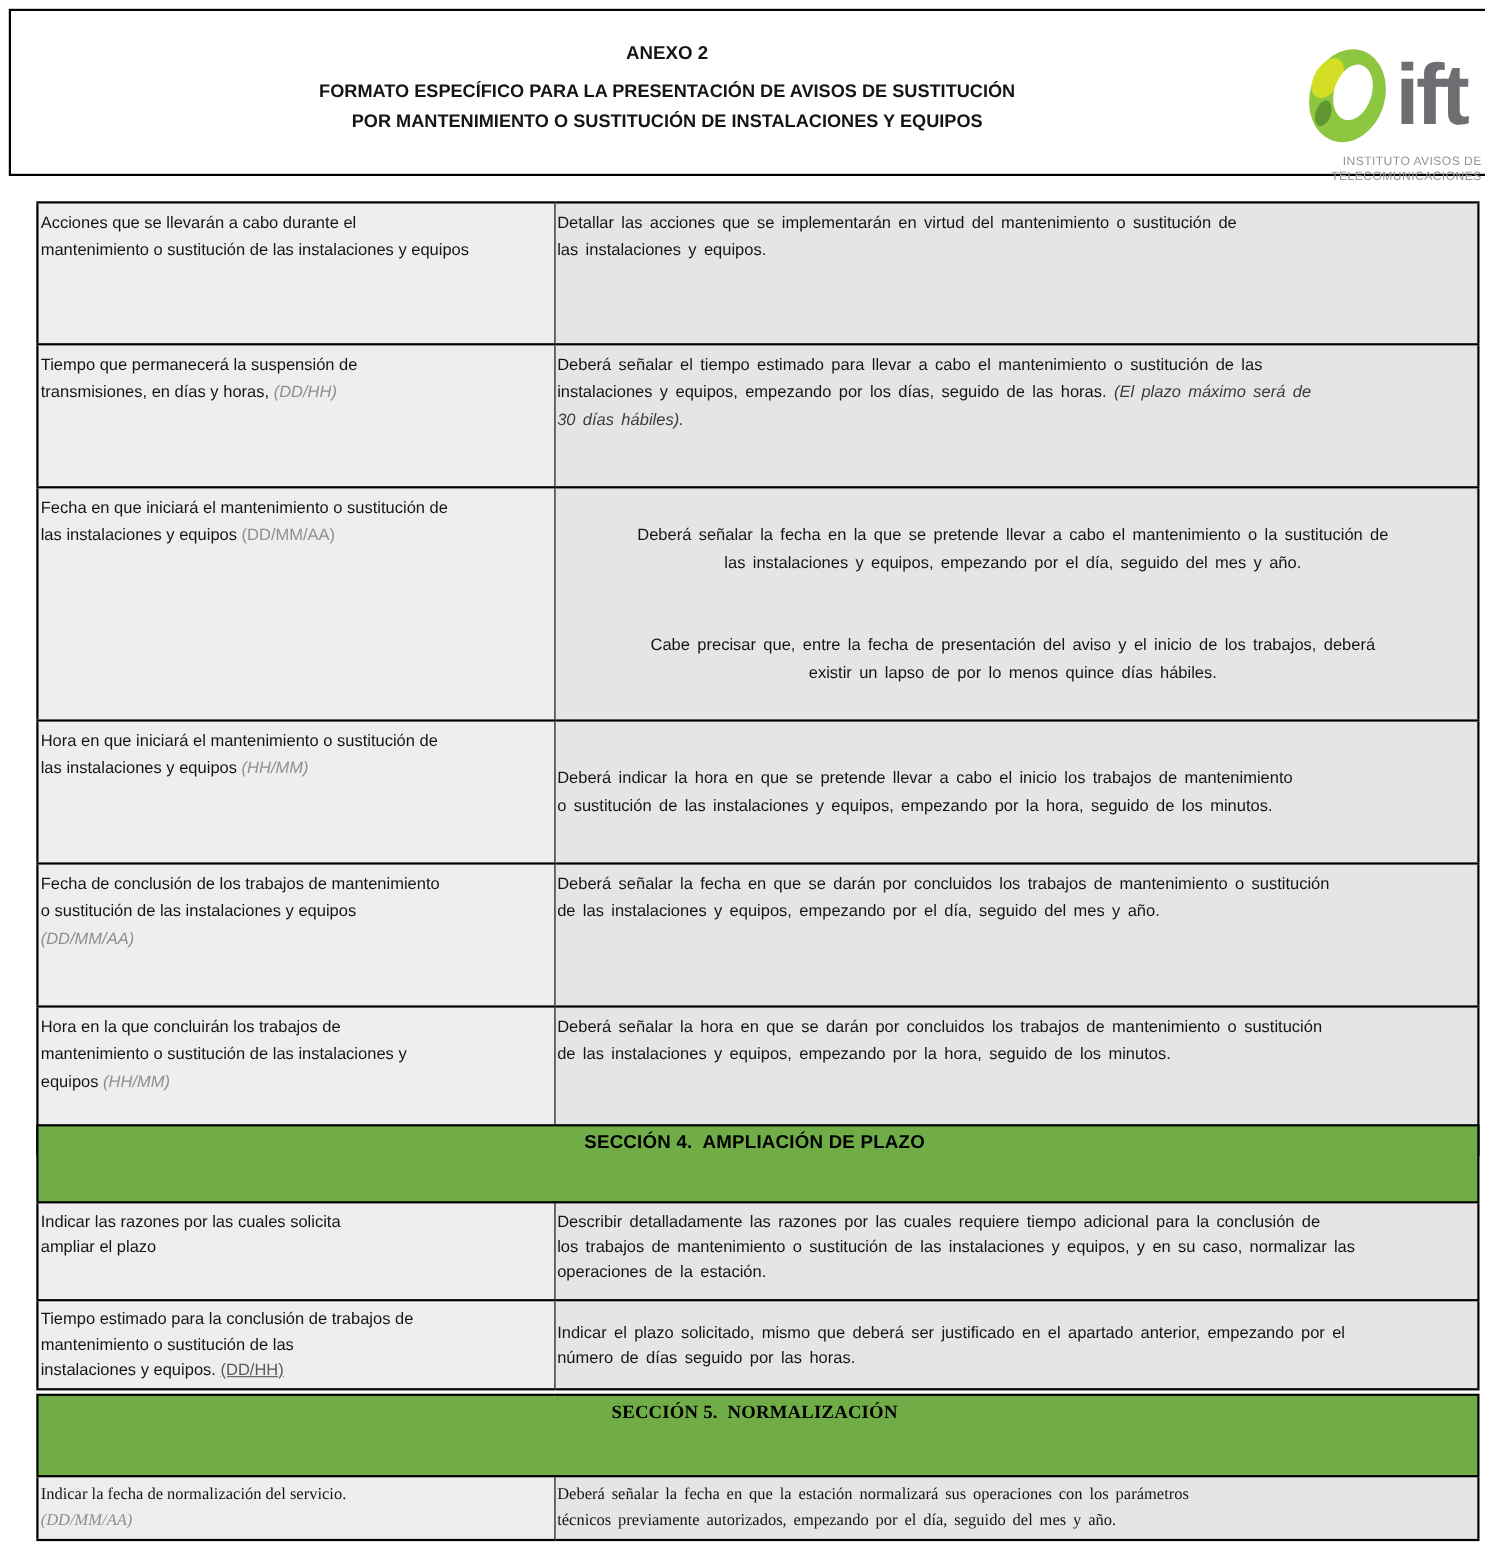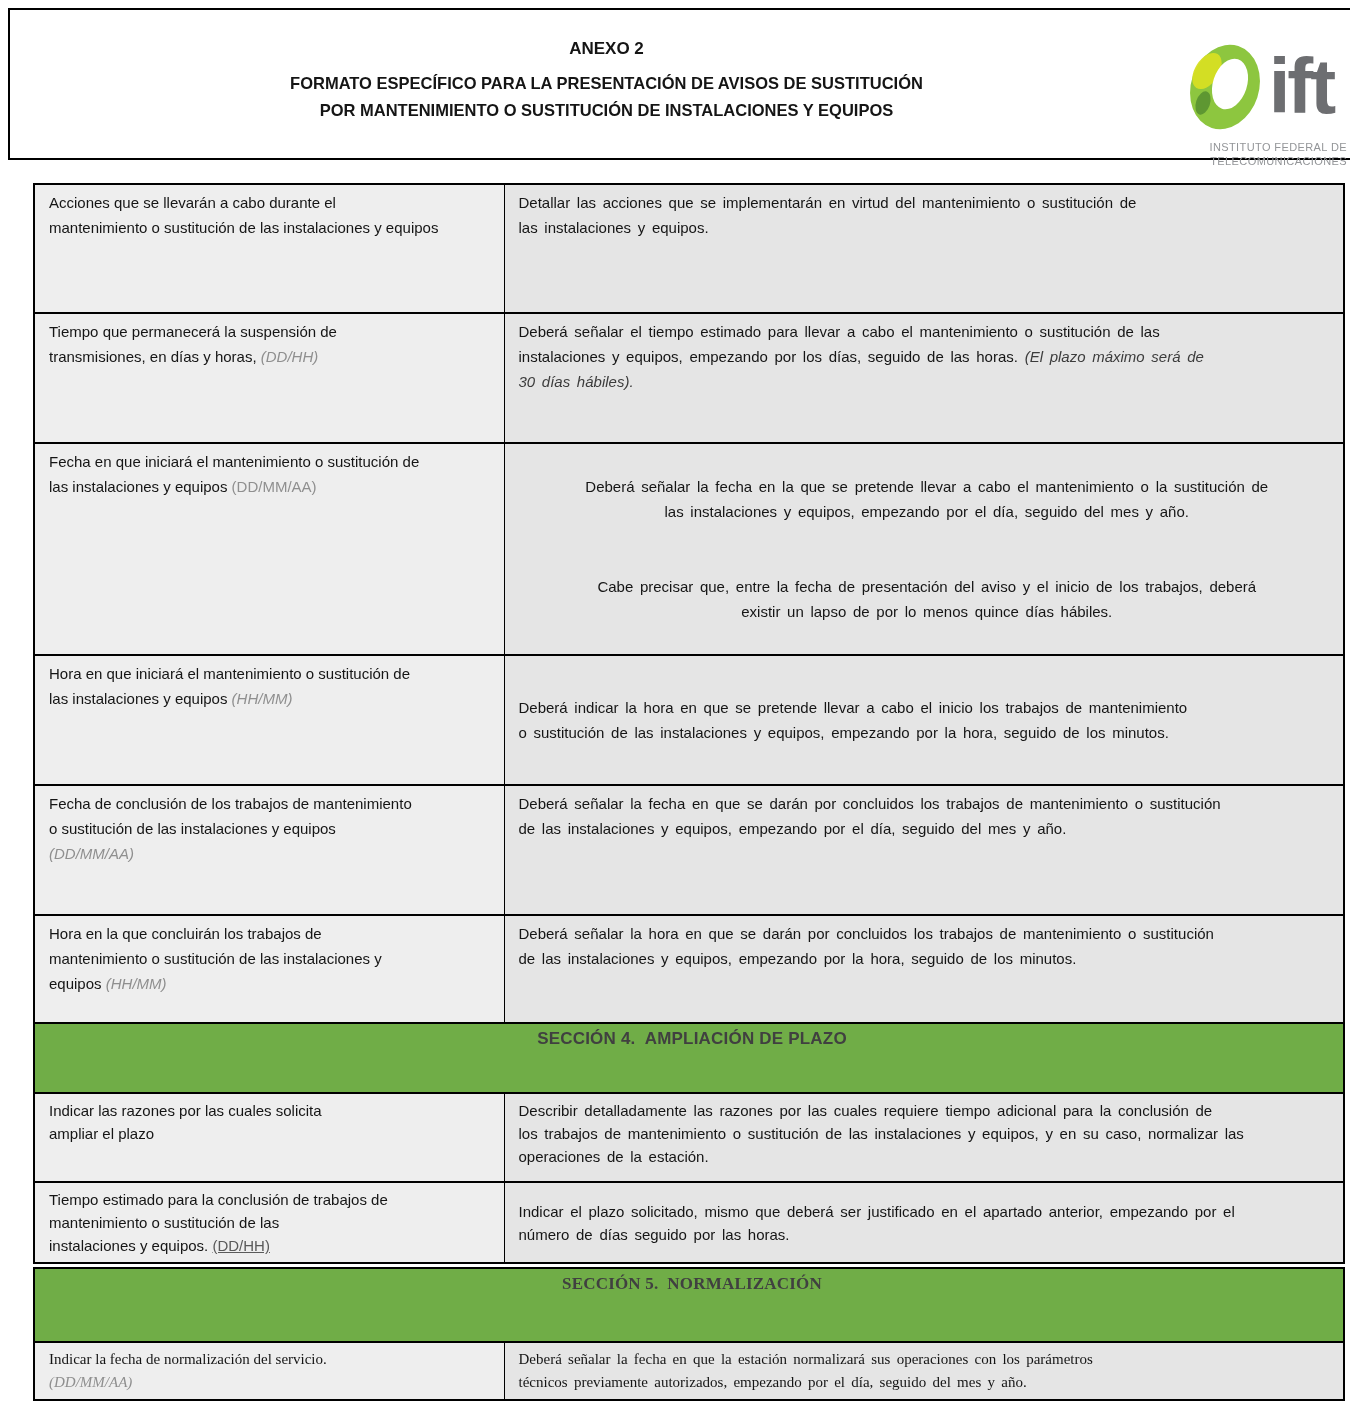--- a/index.html
+++ b/index.html
@@ -40,21 +40,21 @@
     position:absolute;left:33px;width:1312px;
     border-collapse:collapse;table-layout:fixed;
     border:2px solid #000;
     font-size:15px;
   }
   table.doc td{
     border:1px solid #000;
     border-top-width:2px;border-bottom-width:2px;
     box-sizing:border-box;
     vertical-align:top;
-    padding:5px 8px 5px 14px;
+    padding:5px 8px 5px 2px;
   }
   td.lbl{
     background:#eeeeee;
     white-space:pre-line;
     line-height:25px;
   }
   td.desc{
     background:#e5e5e5;
     white-space:pre-line;
     line-height:25px;
@@ -69,21 +69,21 @@
   .vmid{vertical-align:middle !important;}
 
   
   #main-table{top:183px;}
 
   
   #section4-table{top:1022px;}
   #section5-table{top:1267px;font-family:Liberation Serif, serif;}
   td.sec-hdr{
     background:#70ad47;
-    color:#404040;font-weight:bold;font-size:17px;
+    color:#000000;font-weight:bold;font-size:17px;
     text-align:center;vertical-align:middle;
     white-space:pre;
     letter-spacing:.2px;
   }
   table.sec td.lbl,table.sec td.desc{line-height:23px;}
 </style>
 </head>
 <body>
 
 <div class="header-box">
@@ -97,21 +97,21 @@
     <div class="logo-top">
       <svg width="82" height="98" viewBox="0 0 82 98" aria-hidden="true">
         <ellipse cx="42" cy="50" rx="34" ry="43" fill="#8dc63f" transform="rotate(18 42 50)"></ellipse>
         <ellipse cx="24" cy="34" rx="12" ry="20" fill="#d7df23" transform="rotate(32 24 34)" opacity="0.95"></ellipse>
         <ellipse cx="20" cy="66" rx="7" ry="12" fill="#5e9732" transform="rotate(18 20 66)"></ellipse>
         <ellipse cx="47" cy="47" rx="17" ry="26" fill="#ffffff" transform="rotate(18 47 47)"></ellipse>
       </svg>
       <span class="logo-ift">ift</span>
     </div>
     <div class="logo-org">
-      <div>INSTITUTO FEDERAL DE</div>
+      <div>INSTITUTO AVISOS DE</div>
       <div>TELECOMUNICACIONES</div>
     </div>
   </div>
 </div>
 
 <table class="doc" id="main-table">
   <colgroup>
       <col style="width:470px">
       <col>
     </colgroup>

